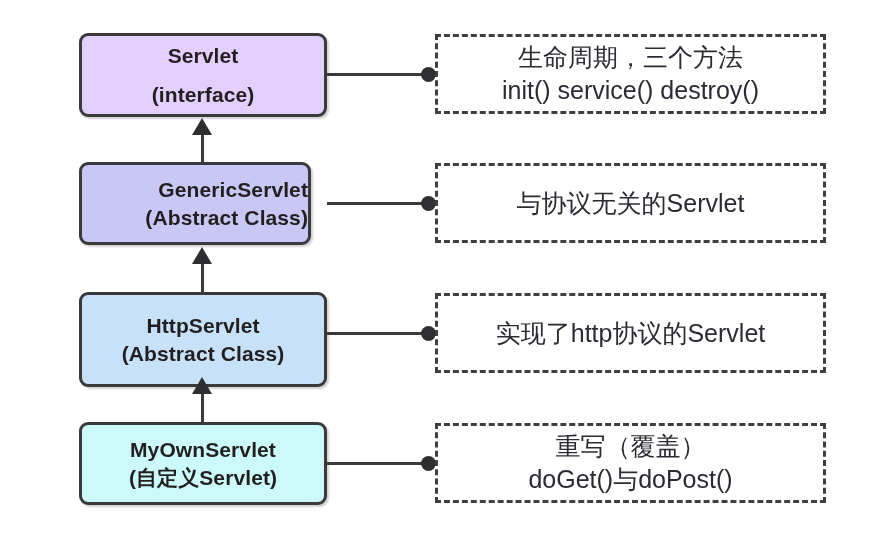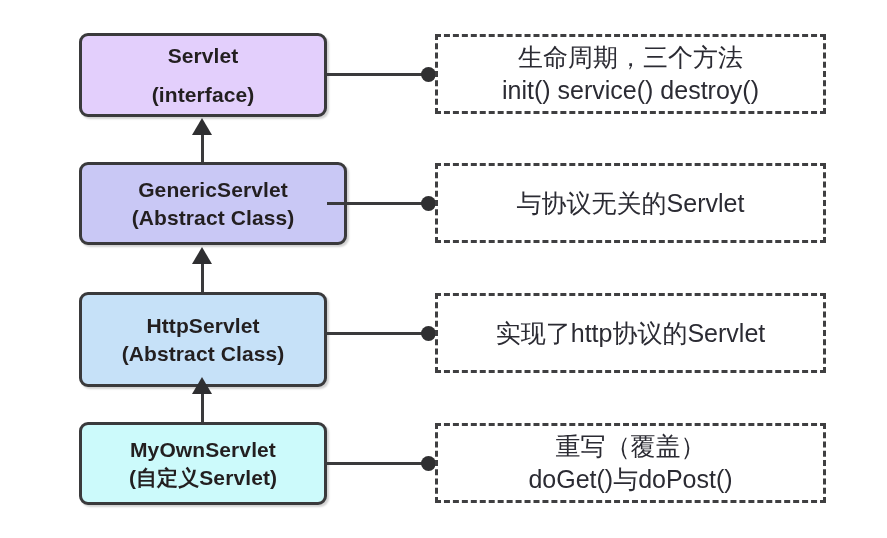--- a/index.html
+++ b/index.html
@@ -85,21 +85,21 @@
 </head>
 <body>
 
 <div id="canvas">
 
   <div class="class-box" style="left:79px; top:33px; width:248px; height:84px; background:#E3CFFC;gap:12px;">
     <span class="line1">Servlet</span>
     <span class="line2">(interface)</span>
   </div>
 
-  <div class="class-box" style="left:79px; top:162px; width:268px; height:83px; background:#C9C8F5;">
+  <div class="class-box" style="left:79px; top:162px; width:232px; height:83px; background:#C9C8F5;align-items:flex-end;">
     <span class="line1">GenericServlet</span>
     <span class="line2">(Abstract Class)</span>
   </div>
 
   <div class="class-box" style="left:79px; top:292px; width:248px; height:95px; background:#C6E1F8;">
     <span class="line1">HttpServlet</span>
     <span class="line2">(Abstract Class)</span>
   </div>
 
   <div class="class-box" style="left:79px; top:422px; width:248px; height:83px; background:#CCFAFB;">

